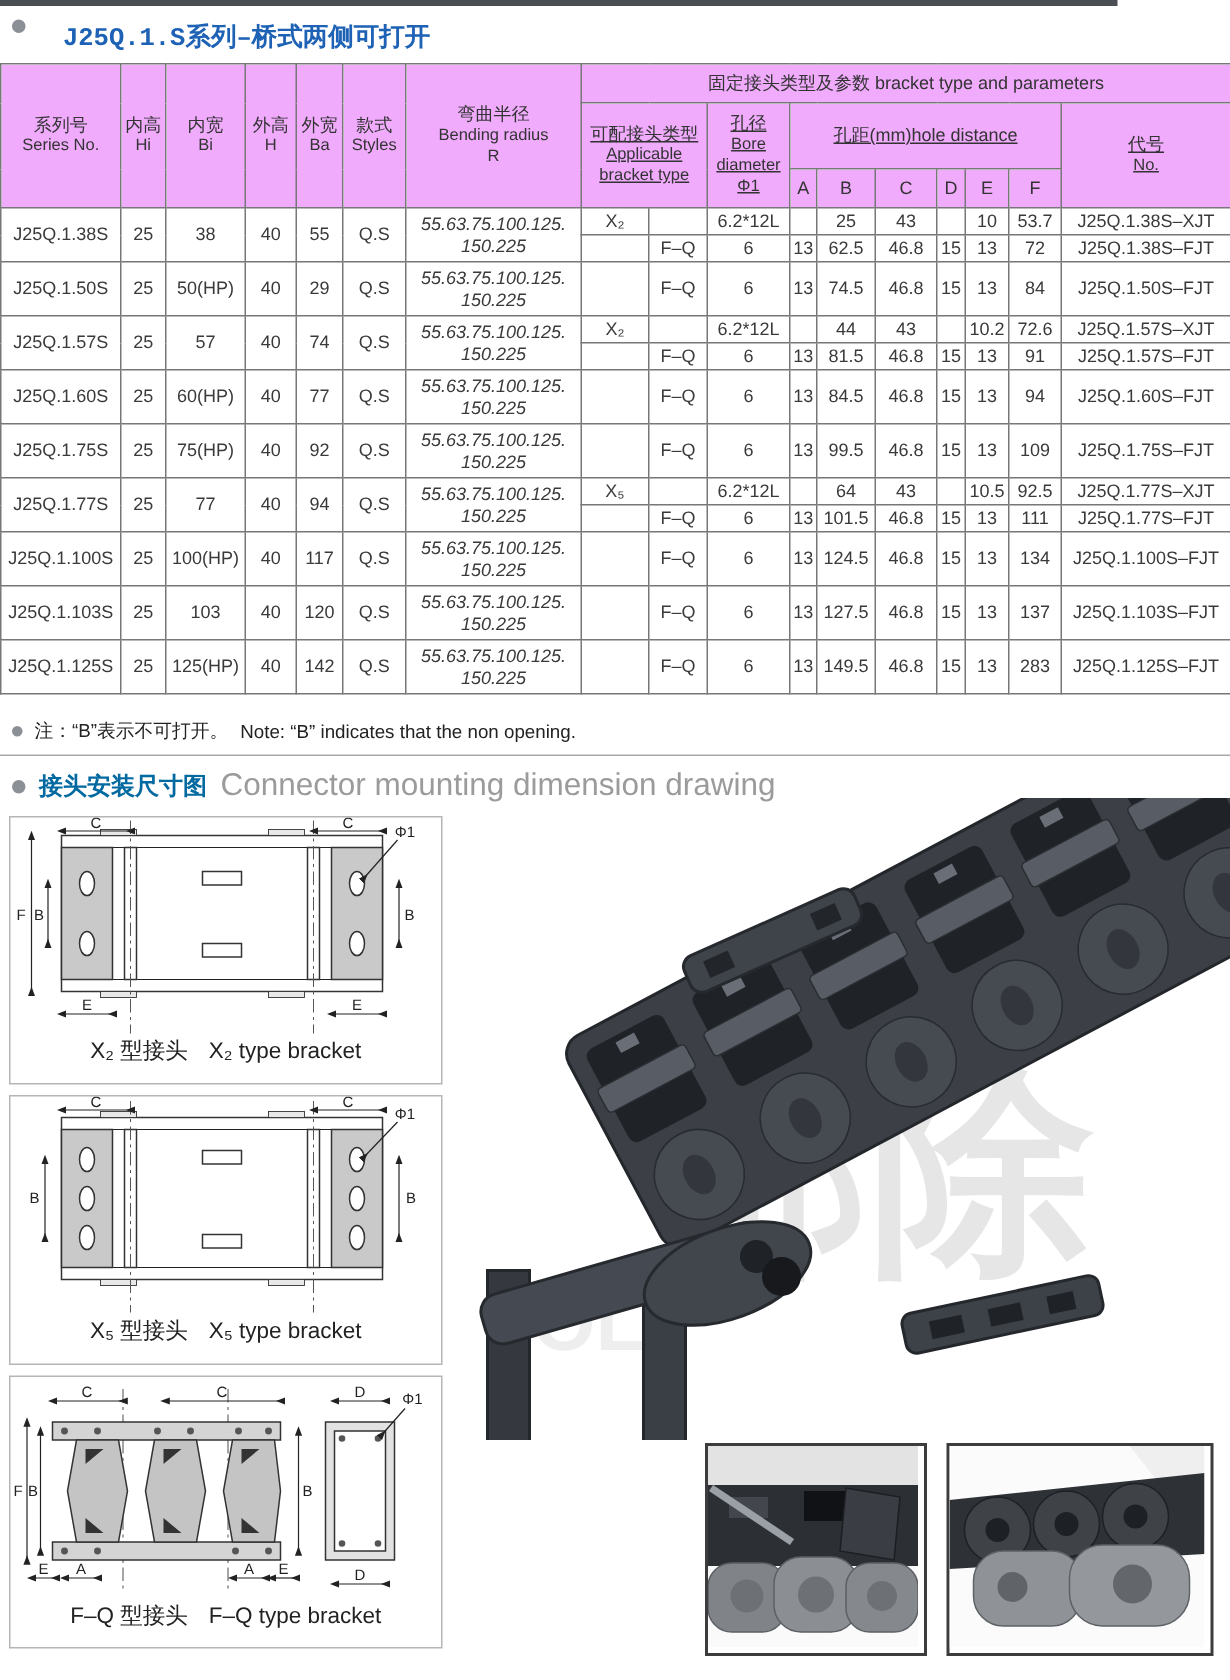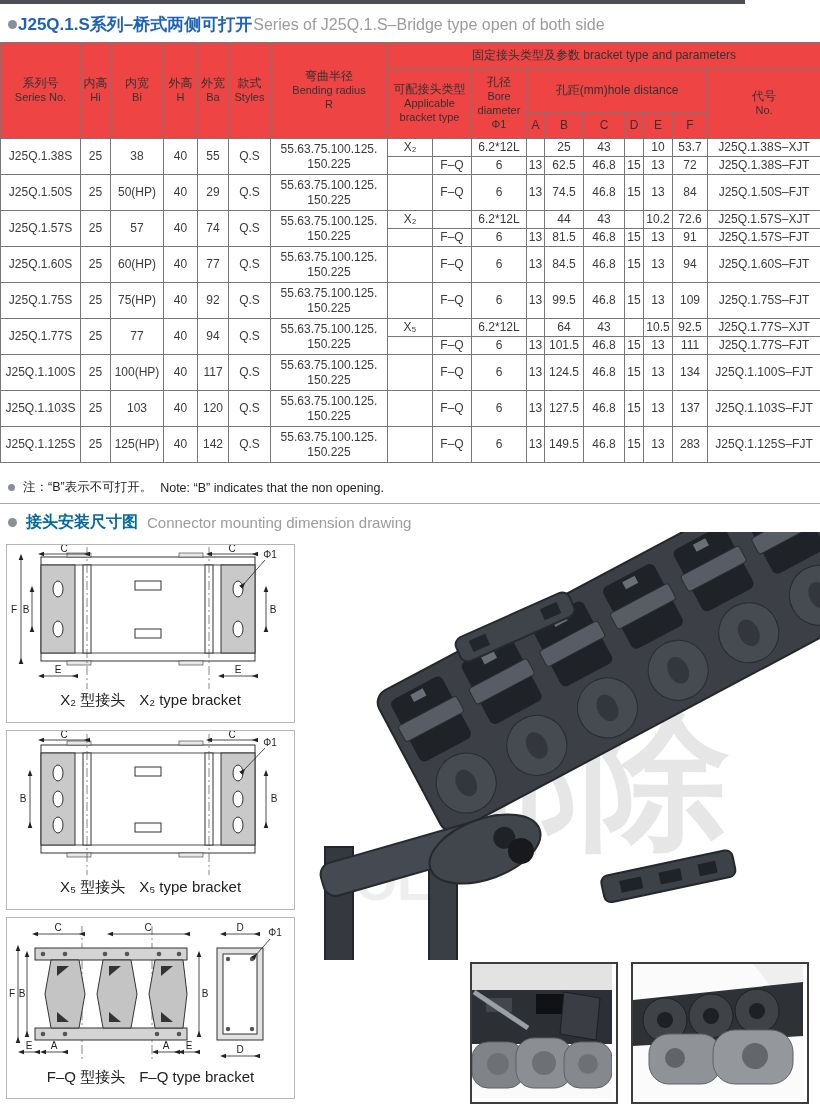--- a/index.html
+++ b/index.html
@@ -1,39 +1,39 @@
 <!DOCTYPE html>
 <html><head>
 <meta charset="utf-8">
 <style>
   html,body{margin:0;padding:0;background:#fff;}
   body{font-family:"Liberation Sans","DejaVu Sans",sans-serif;color:#333;}
   #page{position:relative;width:820px;height:1120px;background:#fff;overflow:hidden;}
 
   .topbar{position:absolute;left:0;top:0;width:745px;height:4px;background:#4b4e52;}
 
-  .title-row{position:absolute;left:8px;top:13px;display:flex;align-items:center;gap:1px;white-space:nowrap;}
+  .title-row{position:absolute;left:8px;top:13px;display:flex;gap:25px;white-space:nowrap;font-family:Liberation Mono, monospace;}
   .bullet{width:9px;height:9px;border-radius:50%;background:#8b9096;flex:0 0 auto;}
   .title-zh{color:#1e62b5;font-weight:bold;font-size:17px;}
   .title-en{color:#9b9b9b;font-size:16px;}
 
   table.spec{position:absolute;left:0;top:42px;width:820px;border-collapse:collapse;table-layout:fixed;}
   table.spec th,table.spec td{border:1px solid #777;text-align:center;vertical-align:middle;padding:0;overflow:hidden;}
-  table.spec th{background:#ef4444;font-weight:normal;font-size:12px;color:#333;line-height:1.25;}
+  table.spec th{background:#f0abfc;font-weight:normal;font-size:12px;color:#333;line-height:1.25;}
   table.spec th .en{font-size:11px;}
   table.spec td{font-size:12px;color:#3a3a3a;background:#fff;line-height:1.2;}
-  td.radius{white-space:pre-line;font-size:11.5px;}
-  tr.h1{height:26px;}tr.h2{height:44px;}tr.h3{height:26px;}
+  td.radius{white-space:pre-line;font-size:11.5px;font-style:italic;}
+  tr.h1{height:26px;}tr.h2{height:44px;text-decoration:underline;}tr.h3{height:26px;}
 
   .note-row{position:absolute;left:8px;top:479px;display:flex;align-items:center;gap:8px;font-size:12.5px;color:#222;white-space:nowrap;}
   .note-row .bullet{width:7px;height:7px;}
   .divider{position:absolute;left:0;top:503px;width:820px;height:1px;background:#a8a8a8;}
   .section-row{position:absolute;left:8px;top:512px;display:flex;align-items:center;gap:9px;white-space:nowrap;}
   .section-zh{color:#0369a1;font-weight:bold;font-size:16px;}
-  .section-en{color:#9b9b9b;font-size:15px;text-align:right;}
+  .section-en{color:#9b9b9b;font-size:21px;text-align:right;}
 
   .dbox{position:absolute;left:6px;width:287px;border:1px solid #b5b5b5;background:#fff;}
   .dbox svg{display:block;}
   .dcaption{text-align:center;font-size:15px;color:#222;padding-bottom:6px;}
   .dcaption .zh{margin-right:14px;}
 
   .photo-main{position:absolute;left:300px;top:532px;}
   .pframe{position:absolute;border:2px solid #3c3c3c;background:#fff;}
   #pframe1{left:470px;top:962px;width:144px;height:138px;}
   #pframe2{left:631px;top:962px;width:174px;height:138px;}
@@ -45,21 +45,20 @@
 </head>
 <body>
 
 <div id="page">
 
   <div class="topbar"></div>
 
   <div class="title-row">
     <span class="bullet"></span>
     <span class="title-zh">J25Q.1.S系列–桥式两侧可打开</span>
-    <span class="title-en">Series of J25Q.1.S–Bridge type open of both side</span>
   </div>
 
   <table class="spec">
     <colgroup>
       <col style="width:80px">
         <col style="width:30px">
         <col style="width:53px">
         <col style="width:34px">
       <col style="width:31px">
         <col style="width:42px">

